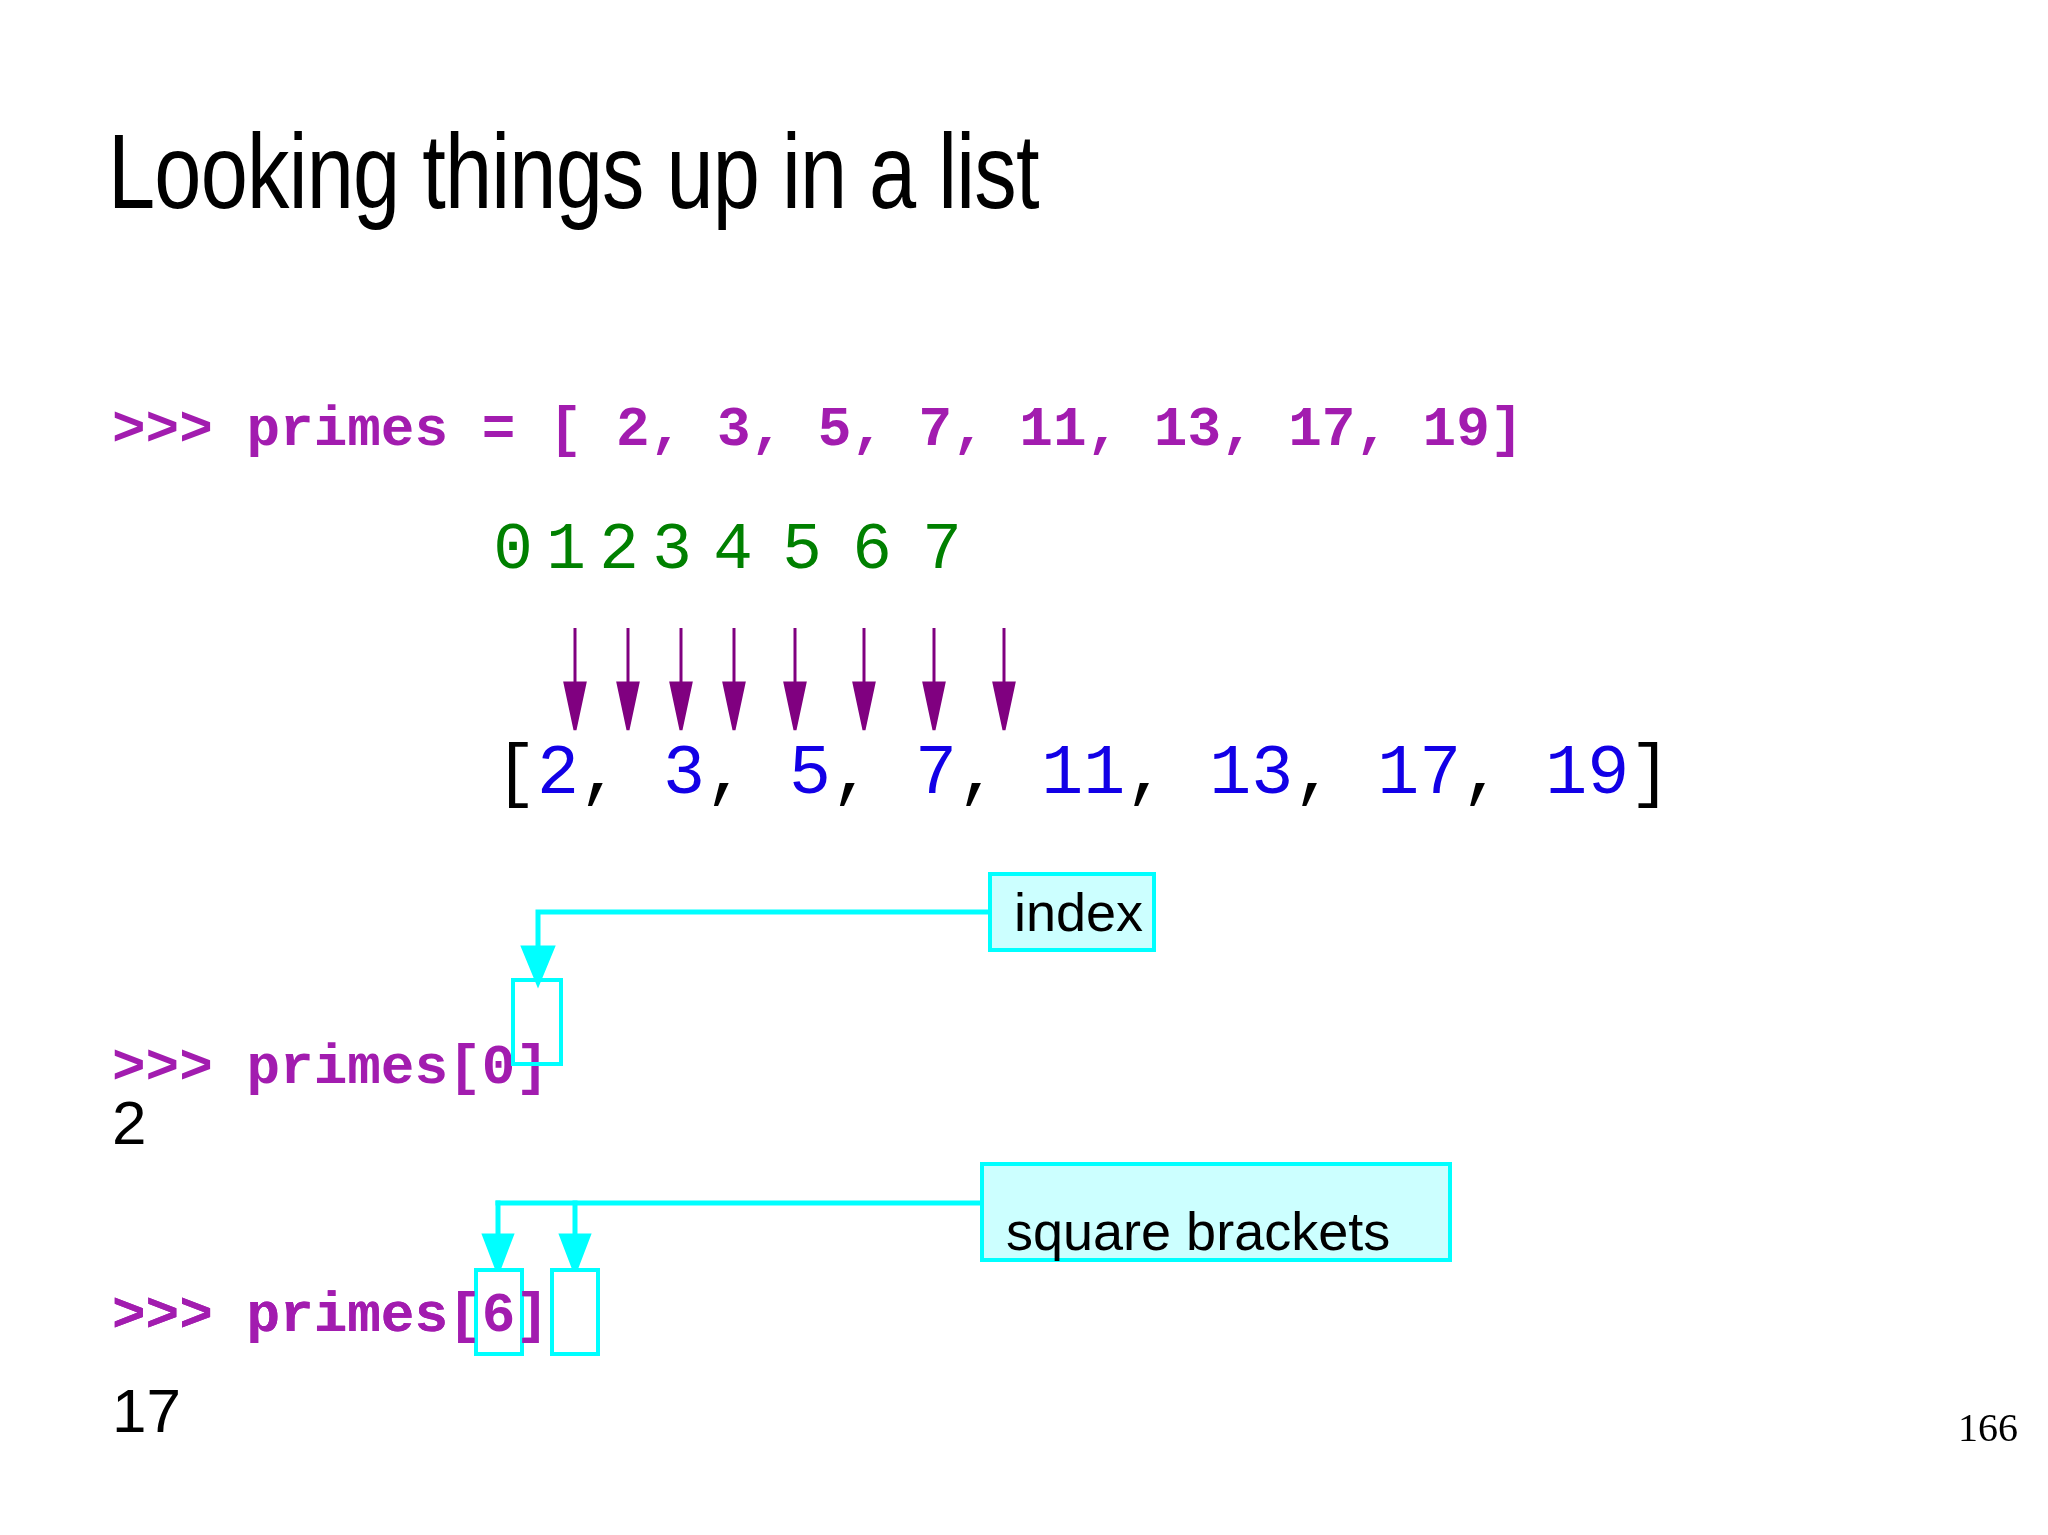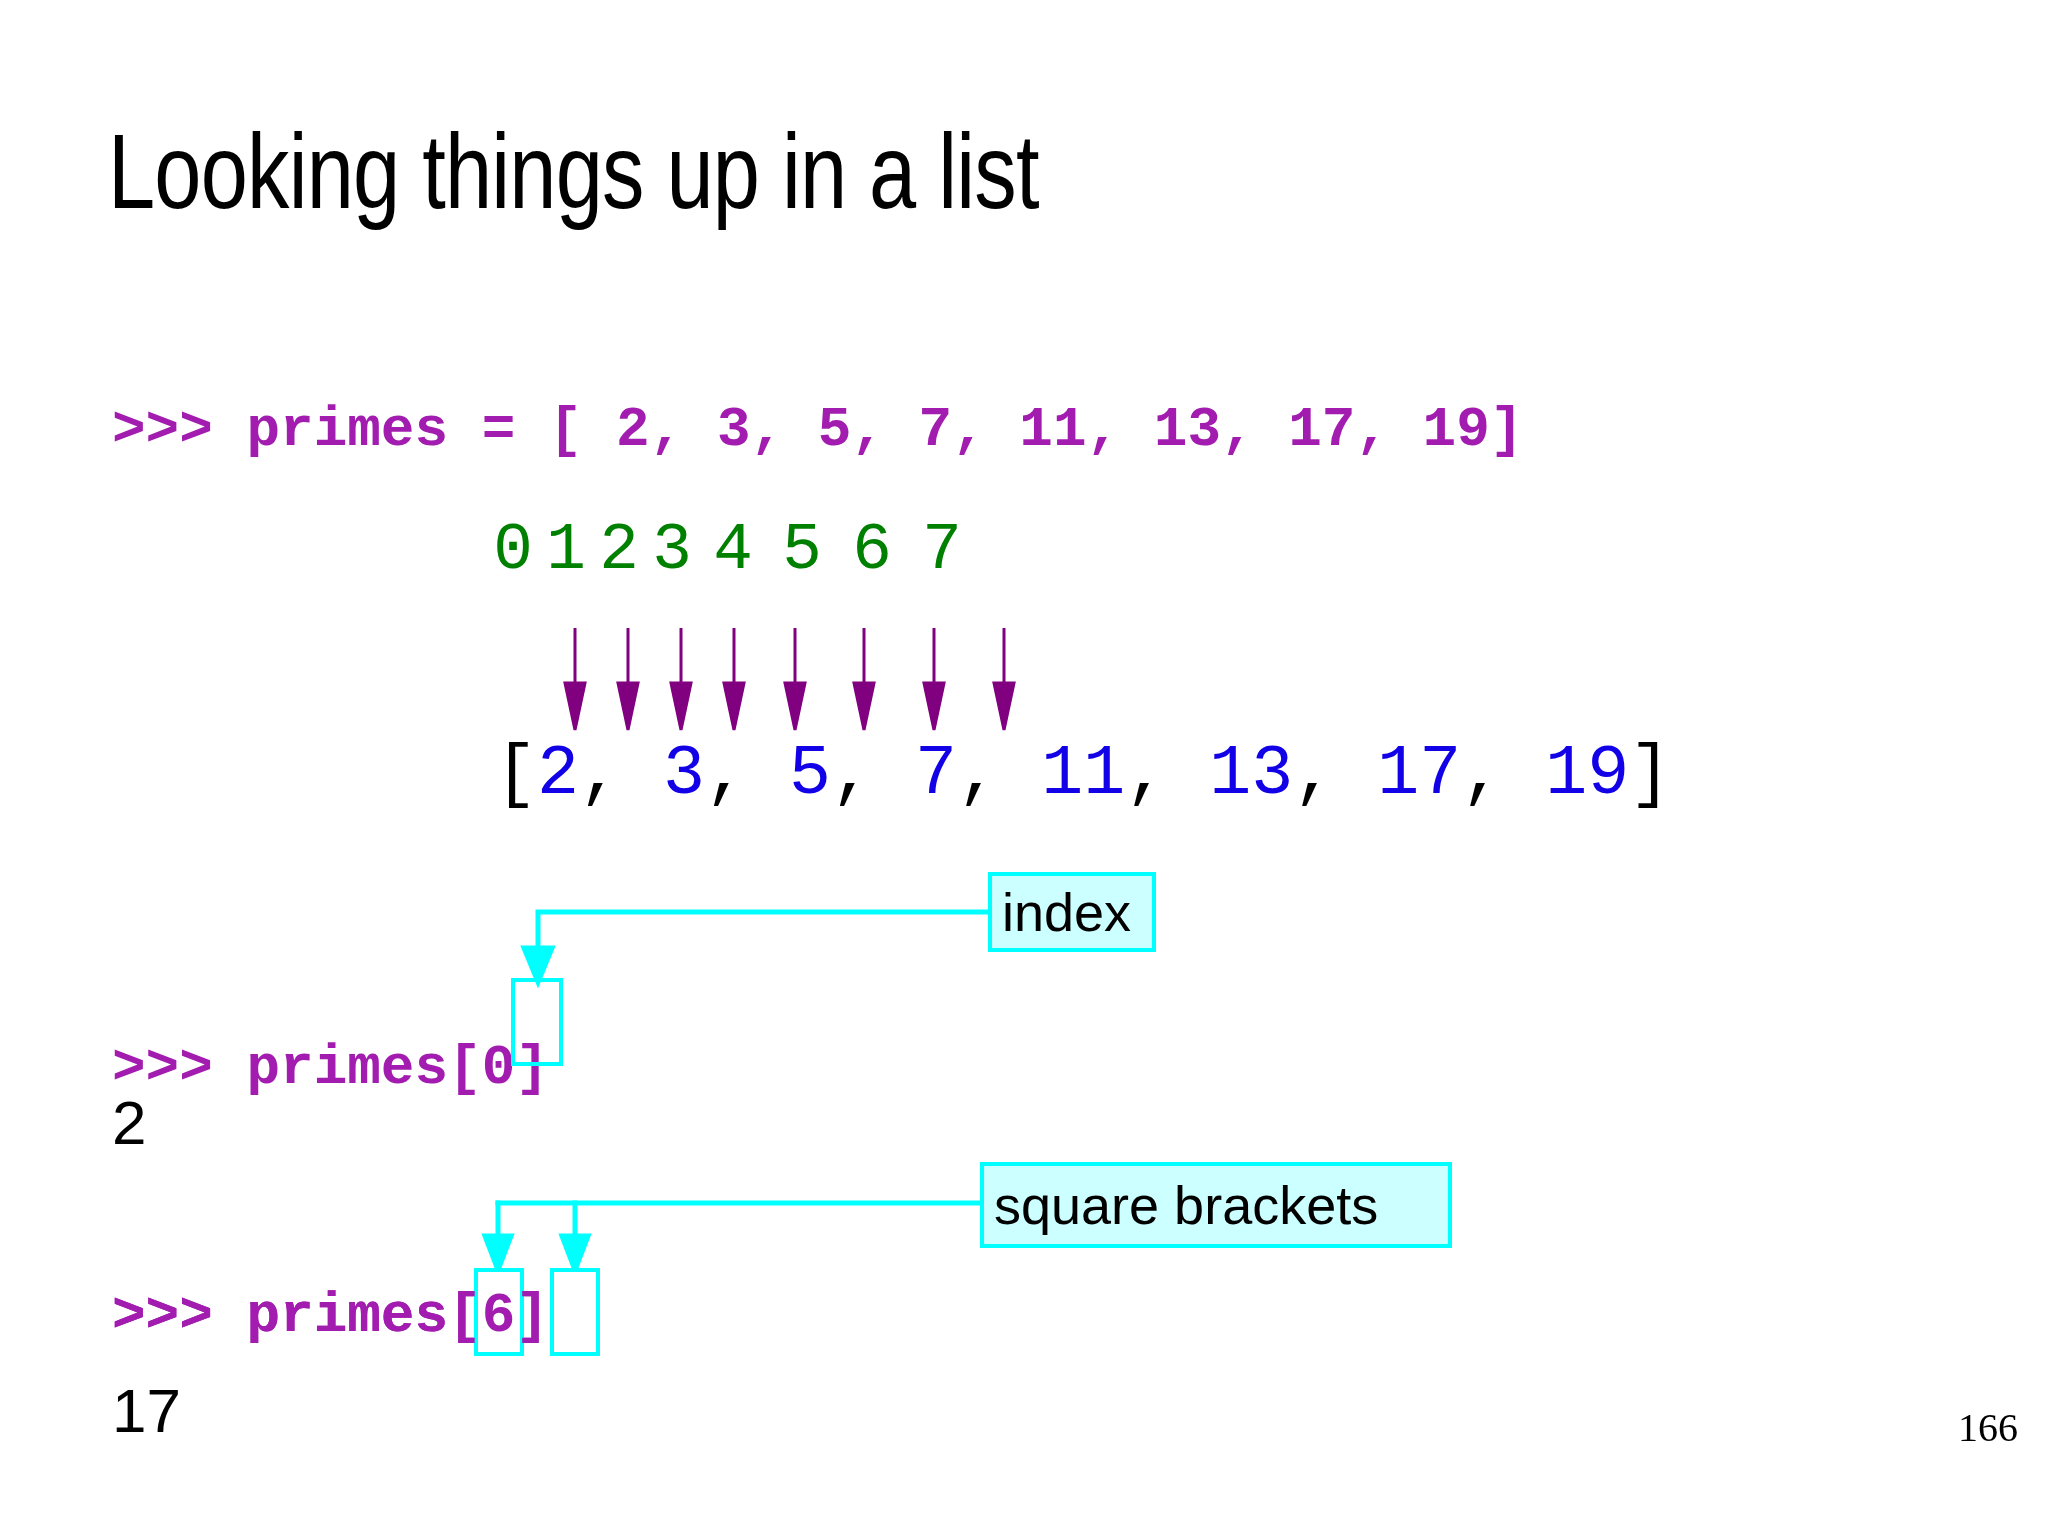--- a/index.html
+++ b/index.html
@@ -98,21 +98,21 @@
     box-sizing: border-box;
     background: #ccffff;
     border: 4px solid #00ffff;
     color: #000000;
     font-family: "Liberation Sans", sans-serif;
     font-size: 54px;
     font-weight: 400;
     line-height: 1;
     display: flex;
     align-items: center;
-    padding: 0 10px;
+    padding: 0 22px;
     white-space: nowrap;
   }
 
   
   .char-box {
     position: absolute;
     box-sizing: border-box;
     border: 4px solid #00ffff;
     background: transparent;
   }
@@ -212,21 +212,21 @@
       <polyline points="980,1203 498,1203" fill="none"></polyline>
 
       <polyline points="498,1203 498,1240" fill="none"></polyline>
       <polygon points="485,1236 511,1236 498,1270"></polygon>
 
       <polyline points="575,1203 575,1240" fill="none"></polyline>
       <polygon points="562,1236 588,1236 575,1270"></polygon>
     </g>
   </svg>
 
-  <div class="callout" style="left:980px; top:1162px; width:472px; height:86px;">
+  <div class="callout" style="left:980px; top:1162px; width:472px; height:100px;align-items:flex-end;">
     <span>square brackets</span>
   </div>
 
   <div class="console-line" style="left:112px; top:1288px;"><span class="prompt">&gt;&gt;&gt; primes</span><span>[</span><span>6</span><span>]</span></div>
 
   <div class="char-box" style="left:474px; top:1268px; width:50px; height:88px; background:#ffffff;"></div>
   <div class="char-box" style="left:550px; top:1268px; width:50px; height:88px; background:#ffffff;"></div>
 
   <div class="console-line" style="left:112px; top:1288px; z-index:5;"><span class="prompt">&gt;&gt;&gt; primes</span><span>[</span><span>6</span><span>]</span></div>
 

